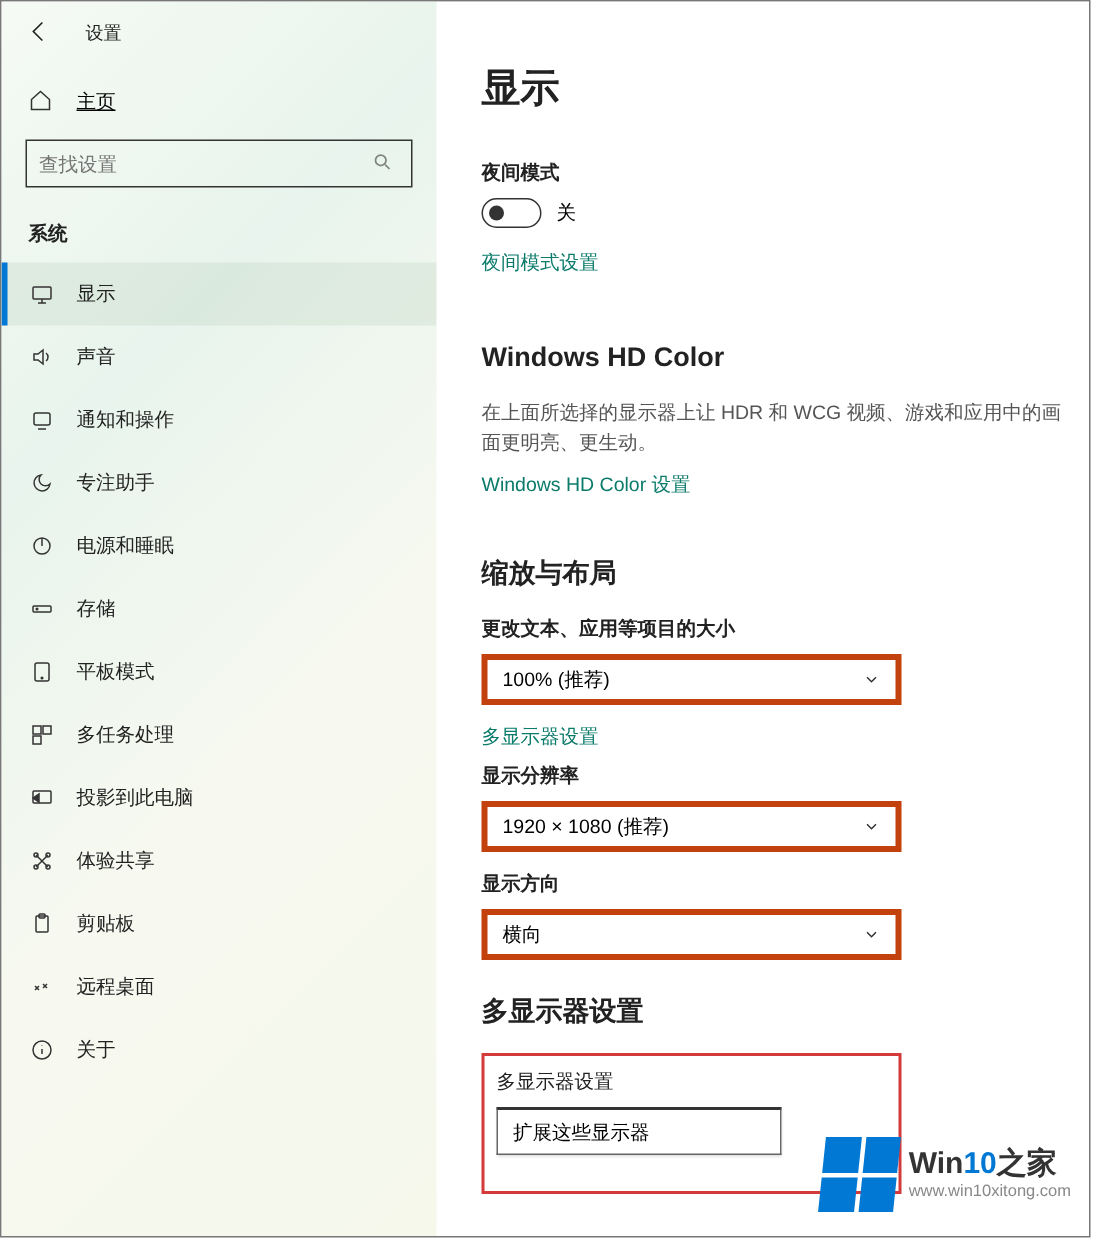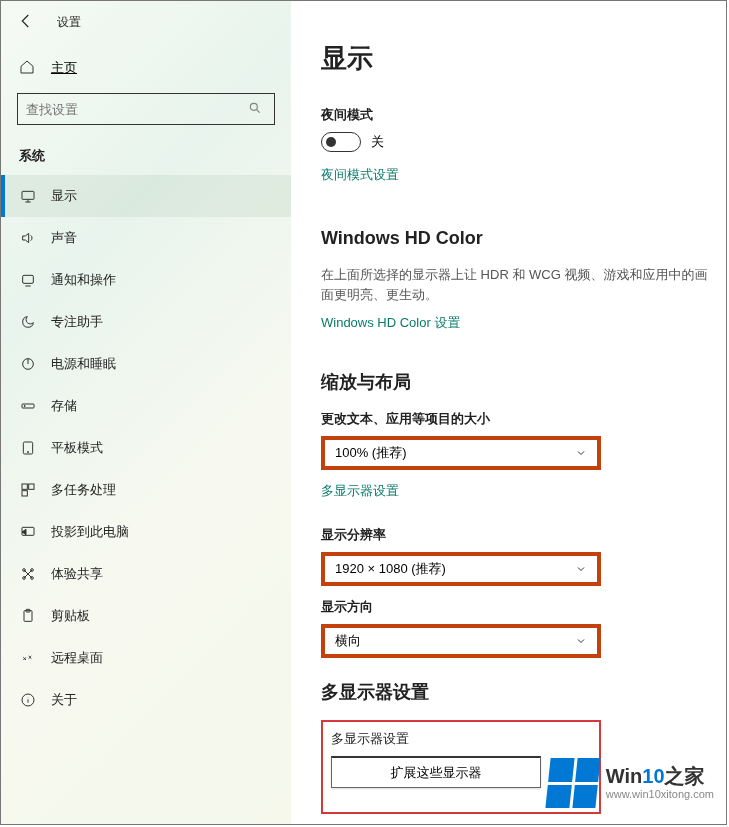--- a/index.html
+++ b/index.html
@@ -176,28 +176,27 @@
   .dropdown .chev { width:12px; height:12px; }
   .red-box {
     border: 2px solid #d43a3a;
     padding: 8px 10px 12px 8px;
     width: 280px;
   }
   .multi-dropdown {
     border: 1px solid #666;
     border-top: 2px solid #333;
     height: 32px;
-    width: 210px;
+    width: 190px;
     display:flex;
     align-items:center;
     padding: 0 10px;
     font-size: 13px;
     margin: 6px 0 12px 0;
     box-shadow: 0 1px 2px rgba(0,0,0,.15);
-    justify-content: center;
   }
   .watermark {
     position: absolute;
     right: 12px;
     bottom: 16px;
     display:flex;
     align-items:center;
     gap: 8px;
   }
   .win10-logo {
@@ -399,21 +398,21 @@
     <div class="dropdown">
       <span>100% (推荐)</span>
       <span class="chev">
             <svg viewBox="0 0 24 24" width="12" height="12" fill="none" stroke="#333" stroke-width="2">
               <path d="M6 9 L12 15 L18 9"></path>
             </svg>
           </span>
     </div>
     <span class="link">多显示器设置</span>
 
-    <div class="setting-label" style="margin-top:18px;">显示分辨率</div>
+    <div class="setting-label" style="">显示分辨率</div>
     <div class="dropdown">
       <span>1920 × 1080 (推荐)</span>
       <span class="chev">
             <svg viewBox="0 0 24 24" width="12" height="12" fill="none" stroke="#333" stroke-width="2">
               <path d="M6 9 L12 15 L18 9"></path>
             </svg>
           </span>
     </div>
 
     <div class="setting-label">显示方向</div>

